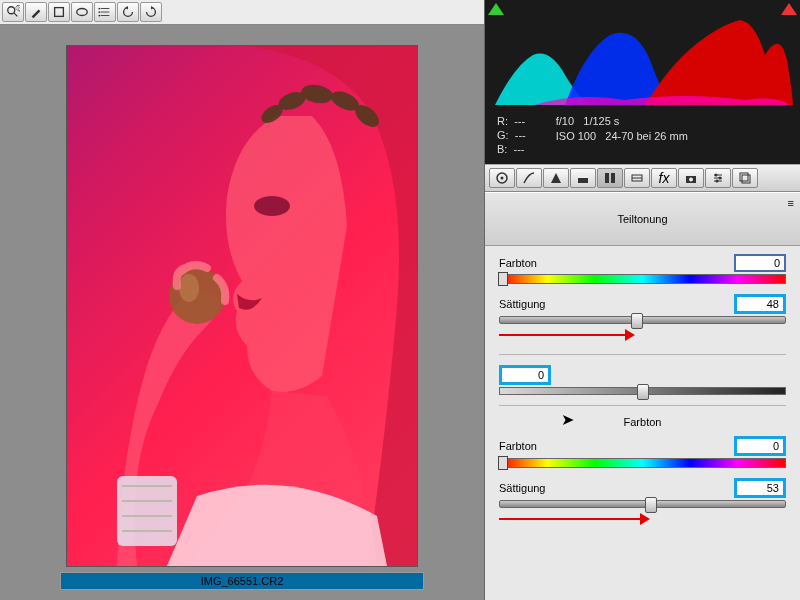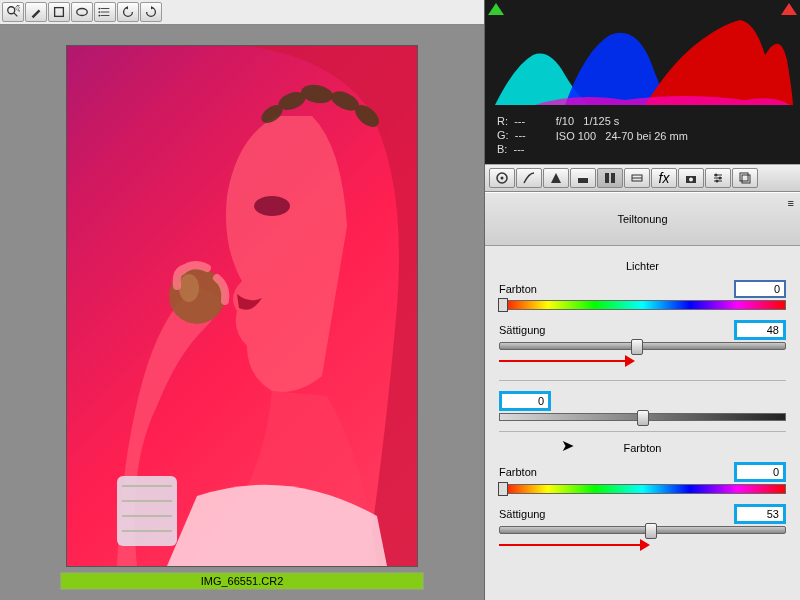--- a/index.html
+++ b/index.html
@@ -3,21 +3,21 @@
 <meta charset="utf-8">
 <style>
 * { margin: 0; padding: 0; box-sizing: border-box; font-family: "Lucida Grande", Arial, sans-serif; font-size: 11px; }
 body { background: #999; width: 800px; height: 600px; overflow: hidden; display: flex; }
 .left-pane { flex: 1; background: #8d8d8d; display: flex; flex-direction: column; }
 .toolbar { background: #ececec; border-bottom: 1px solid #888; padding: 2px; display: flex; gap: 1px; }
 .tool-btn { width: 22px; height: 20px; background: linear-gradient(#fdfdfd,#d8d8d8); border: 1px solid #999; border-radius: 2px; display: flex; align-items: center; justify-content: center; cursor: pointer; }
 .tool-btn svg { width: 14px; height: 14px; }
 .preview { flex: 1; display: flex; align-items: center; justify-content: center; padding: 20px 20px 0 20px; }
 .preview-img { width: 350px; height: 520px; background: linear-gradient(135deg,#b0186f 0%,#d01860 18%,#ff2050 55%,#ff4060 100%); position: relative; overflow: hidden; box-shadow: 0 0 0 1px #555; }
-.filename-bar { background: #84cc16; border: 1px solid #999; margin: 6px 60px 10px 60px; text-align: center; padding: 2px; }
+.filename-bar { background: #0369a1; border: 1px solid #999; margin: 6px 60px 10px 60px; text-align: center; padding: 2px; }
 .right-pane { width: 316px; background: #e8e8e8; border-left: 1px solid #666; display: flex; flex-direction: column; }
 .histogram { height: 108px; background: #1a1a1a; position: relative; }
 .hist-green-tri { position:absolute; top:3px; left:3px; width:0; height:0; border-left:8px solid transparent; border-right:8px solid transparent; border-bottom:12px solid #3c3; }
 .hist-red-tri { position:absolute; top:3px; right:3px; width:0; height:0; border-left:8px solid transparent; border-right:8px solid transparent; border-bottom:12px solid #e33; }
 .info-row { background: #1a1a1a; color: #ddd; padding: 6px 12px 8px 12px; display: flex; gap: 30px; font-size: 11px; }
 .rgb-col { line-height: 14px; }
 .meta-col { line-height: 15px; }
 .tab-icons { background: linear-gradient(#f0f0f0,#d0d0d0); border-top:1px solid #aaa; border-bottom:1px solid #888; padding: 3px 4px; display: flex; gap: 1px; }
 .tab-icon { width: 26px; height: 20px; background: linear-gradient(#fafafa,#d5d5d5); border:1px solid #888; border-radius:2px; display:flex; align-items:center; justify-content:center; cursor:pointer; }
 .tab-icon.sel { background: linear-gradient(#d0d0d0,#b5b5b5); }
@@ -215,21 +215,20 @@
           <rect x="4" y="4" width="8" height="8" fill="none" stroke="#333"></rect>
         </svg>
       </div>
   </div>
   <div class="panel-header">
     <span>Teiltonung</span>
     <span class="panel-menu">≡</span>
   </div>
   <div class="panel-body">
 
-    <div class="section-title">Lichter</div>
 
     <div class="slider-row">
       <span class="slider-label">Farbton</span>
       <input class="slider-value focus" value="0" style="">
     </div>
     <div class="hue-track">
         <div class="hue-thumb" style="left:1%"></div>
       </div>
 
     <div class="slider-row">

